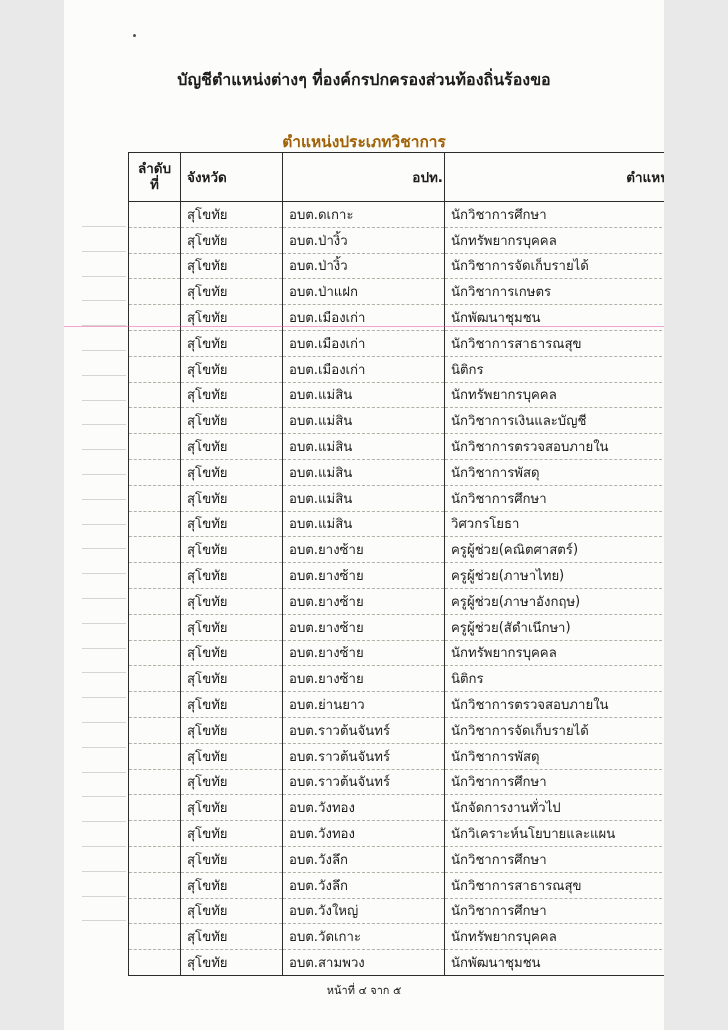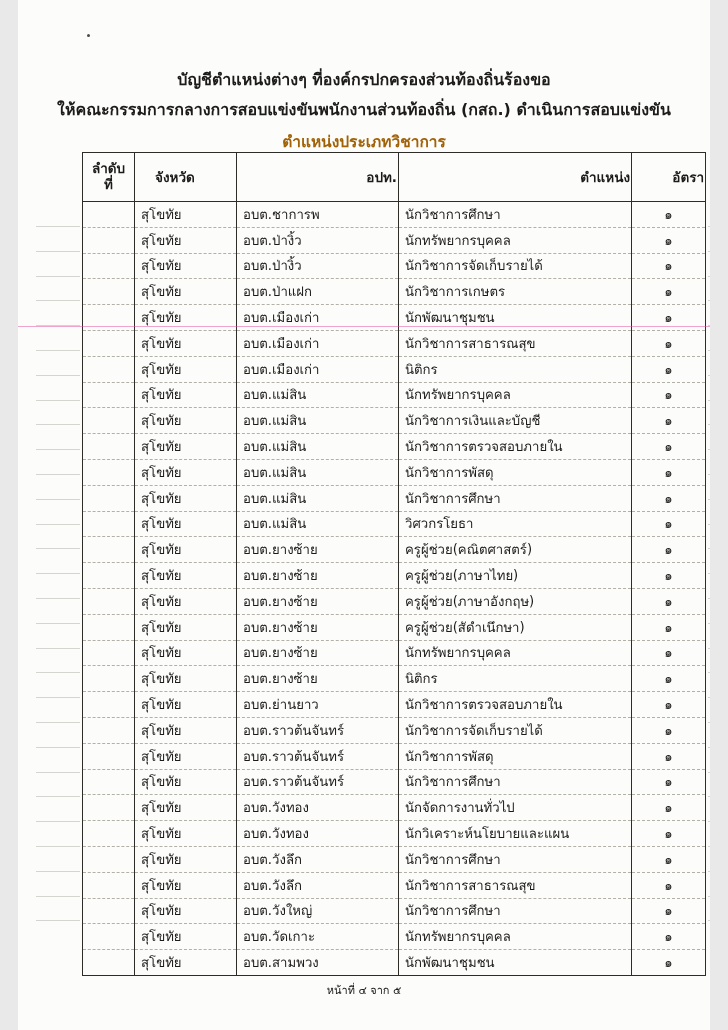--- a/index.html
+++ b/index.html
@@ -1,17 +1,17 @@
 <!DOCTYPE html>
 <html><head>
 <meta charset="utf-8">
 <style>
   html,body{margin:0;padding:0;background:#e9e9e9;}
   .page{
-    position:relative;width:692px;height:1030px;margin:0 auto;
+    position:relative;width:600px;height:1030px;margin:0 auto;
     background:#fcfcfa;overflow:hidden;
     font-family:"DejaVu Sans","Liberation Sans",sans-serif;
     color:#1c1b19;
   }
   .scan-dot{position:absolute;left:69px;top:34px;width:3px;height:3px;border-radius:50%;background:#4a4a4a;}
   .title-line{position:absolute;left:0;right:0;text-align:center;font-weight:bold;font-size:16px;line-height:1.2;}
   .title-1{top:70px;}
   .title-2{top:100px;}
   .subtitle{position:absolute;left:0;right:0;top:129px;text-align:center;font-weight:bold;font-size:15.5px;}
   table.positions{
@@ -22,21 +22,21 @@
   th,td{
     border-left:1.4px solid #2e2c29;
     overflow:hidden;white-space:nowrap;
   }
   th:first-child,td:first-child{border-left:none;}
   thead th{
     height:46px;font-weight:bold;font-size:13.5px;
     border-bottom:1.8px solid #2e2c29;vertical-align:middle;
   }
   th.h-no{white-space:pre-line;line-height:1.15;text-align:center;margin-left:35px;}
-  th.h-prov{text-align:left;padding-left:20px;}
+  th.h-prov{text-align:left;padding-left:6px;}
   th.h-org,th.h-pos,th.h-count{text-align:right;}
   tbody td{
     height:24.8px;font-size:13.2px;line-height:1;
     border-bottom:1px dashed #b3b0a8;vertical-align:middle;
     padding:0 4px 0 6px;
   }
   tbody tr:last-child td{border-bottom:none;}
   td.c-count{text-align:center;padding:0;}
   .pink-line{position:absolute;left:0;top:326px;width:728px;height:1px;background:rgba(225,75,155,0.5);}
   .margin-dashes{
@@ -49,21 +49,20 @@
 </style>
 </head>
 <body>
 
 <div class="page">
 
   <div class="scan-dot"></div>
 
   <div class="title-line title-1">บัญชีตำแหน่งต่างๆ ที่องค์กรปกครองส่วนท้องถิ่นร้องขอ</div>
 
-  <div class="title-line title-2">ให้คณะกรรมการกลางการสอบแข่งขันพนักงานส่วนท้องถิ่น (กสถ.) ดำเนินการสอบแข่งขัน</div>
 
   <div class="subtitle" style="color: #a16207;">ตำแหน่งประเภทวิชาการ</div>
 
   <div class="margin-dashes left"></div>
   <div class="margin-dashes right"></div>
 
   <table class="positions">
     <colgroup>
       <col style="width:52px">
       <col style="width:102px">
@@ -78,21 +77,21 @@
         <th class="h-prov">จังหวัด</th>
         <th class="h-org">อปท.</th>
         <th class="h-pos">ตำแหน่ง</th>
         <th class="h-count">อัตรา</th>
       </tr>
     </thead>
     <tbody id="table-body">
         <tr>
     <td class="c-no"></td>
     <td class="c-prov">สุโขทัย</td>
-    <td class="c-org">อบต.ชาการพ</td>
+    <td class="c-org">อบต.ดเกาะ</td>
     <td class="c-pos">นักวิชาการศึกษา</td>
     <td class="c-count">๑</td>
   </tr>
         <tr>
     <td class="c-no"></td>
     <td class="c-prov">สุโขทัย</td>
     <td class="c-org">อบต.ป่างิ้ว</td>
     <td class="c-pos">นักทรัพยากรบุคคล</td>
     <td class="c-count">๑</td>
   </tr>

